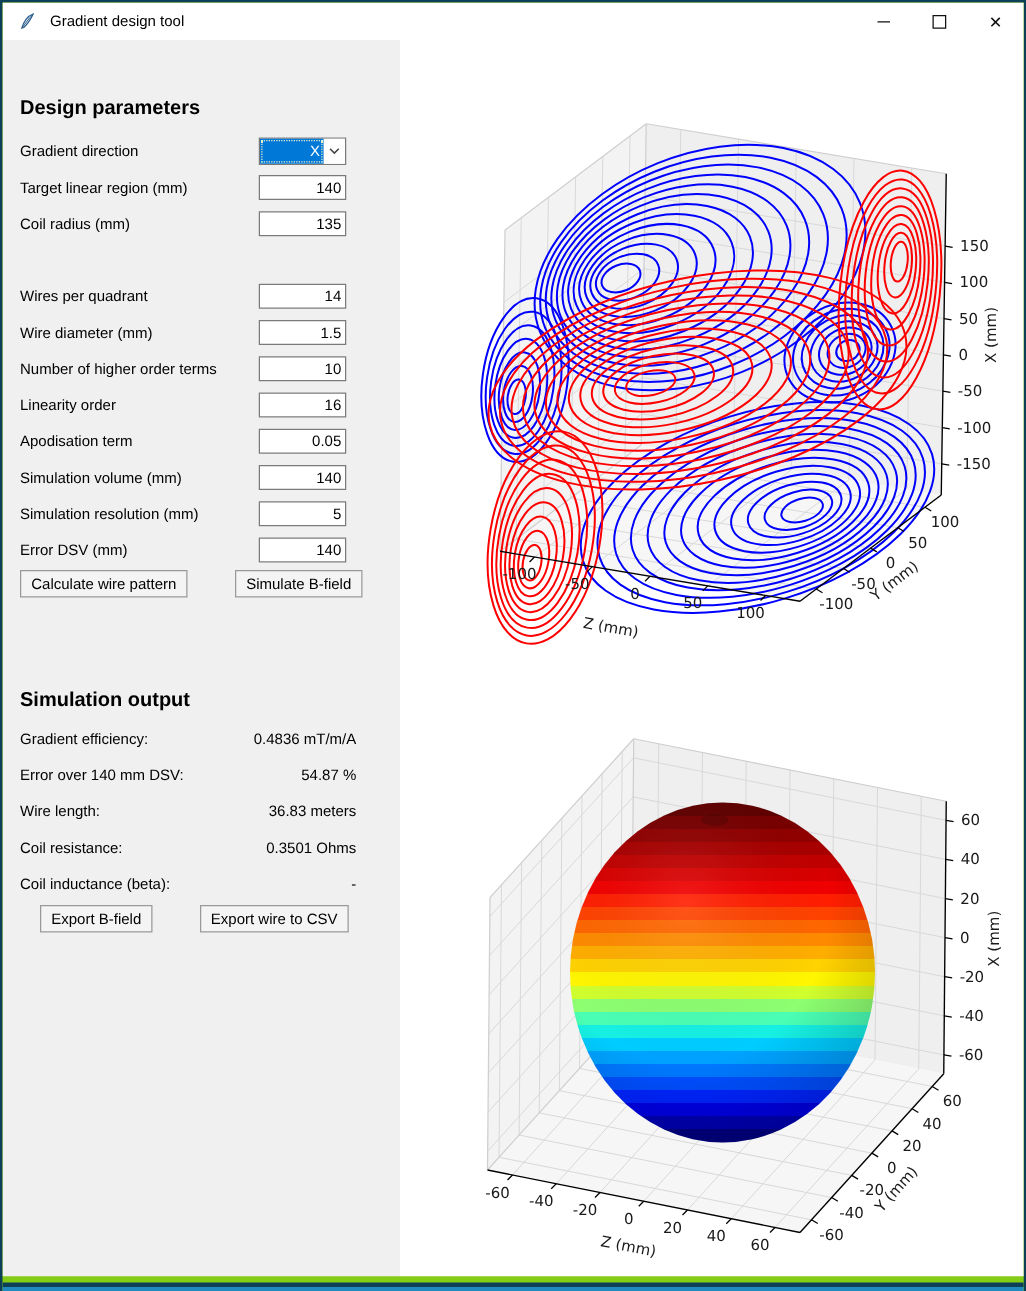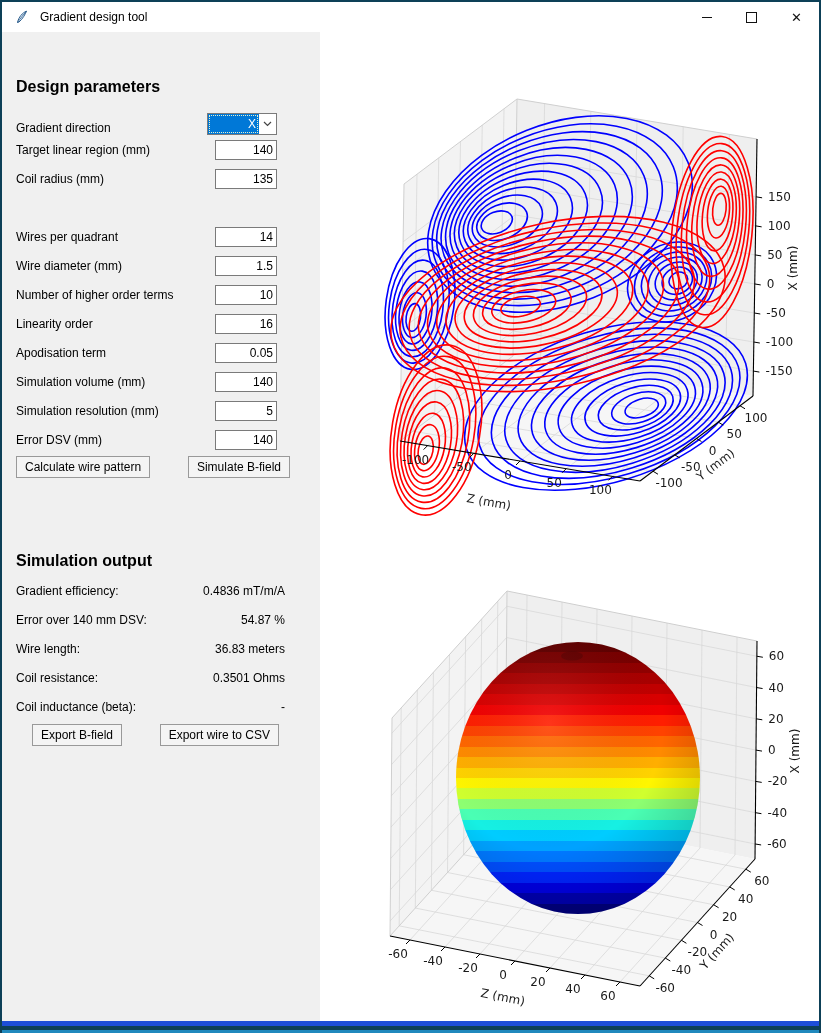--- a/index.html
+++ b/index.html
@@ -1,34 +1,34 @@
 <!DOCTYPE html>
 <html><head>
 <meta charset="utf-8">
 <style>
   html,body{margin:0;padding:0;background:#cfd8dc;font-family:"Liberation Sans",sans-serif;}
   .window{position:relative;width:821px;height:1033px;box-sizing:border-box;
-    border:2px solid #0d4057;border-bottom:none;background:#1d4ed8;overflow:hidden;}
+    border:2px solid #0d4057;border-bottom:none;background:#84cc16;overflow:hidden;}
   
   .titlebar{height:30px;display:flex;align-items:center;background:#ffffff;}
   .app-icon{width:16px;height:16px;margin-left:12px;flex:none;}
   .title-text{font-size:12px;color:#000;margin-left:10px;white-space:nowrap;}
   .win-controls{margin-left:auto;display:flex;height:30px;}
   .win-btn{width:45px;height:30px;display:flex;align-items:center;justify-content:center;
     font-size:13px;color:#111;cursor:default;user-select:none;}
   .win-btn.min span{display:block;width:10px;height:1px;background:#111;}
   .win-btn.max span{display:block;width:9px;height:9px;border:1px solid #111;background:transparent;}
   
   .content{display:flex;height:989px;}
   .left-panel{width:318px;flex:none;background:#f0f0f0;position:relative;font-size:12px;color:#000;}
   .heading{position:absolute;left:14px;font-size:16px;font-weight:700;color:#000;}
   .param-row{position:absolute;left:14px;right:43px;height:29px;display:flex;
     align-items:center;justify-content:space-between;}
   .param-row label{font-size:12px;color:#000;}
-  .entry{width:62px;height:20px;box-sizing:border-box;border:1px solid #7a7a7a;background:#fff;
+  .entry{width:70px;height:20px;box-sizing:border-box;border:1px solid #7a7a7a;background:#fff;
     font-family:"Liberation Sans",sans-serif;font-size:12px;text-align:right;padding:0 3px;color:#000;}
   .combo{width:70px;height:22px;box-sizing:border-box;border:1px solid #7a7a7a;background:#fff;
     display:flex;align-items:stretch;}
   .combo-sel{flex:1;background:#0078d7;color:#fff;display:flex;align-items:center;
     justify-content:flex-end;padding-right:3px;font-size:12px;outline:1px dotted #e8f0c8;outline-offset:-2px;}
   .combo-arrow{width:17px;display:flex;align-items:center;justify-content:center;background:#fff;}
   .tkbtn{font-family:"Liberation Sans",sans-serif;font-size:12px;color:#000;background:#f4f4f4;
     border:1px solid #999;padding:3px 8px;cursor:default;}
   .btn-row{position:absolute;left:14px;right:30px;display:flex;justify-content:space-between;}
   .out-row{position:absolute;left:14px;right:35px;height:29px;display:flex;
@@ -63,21 +63,21 @@
         </div>
       <div class="win-btn close">✕</div>
     </div>
   </div>
 
   <div class="content">
 
     <div class="left-panel">
       <div class="heading" style="top:46px;">Design parameters</div>
 
-      <div class="param-row" style="top:74px;align-items:flex-end;">
+      <div class="param-row" style="top:74px;">
         <label>Gradient direction</label>
         <div class="combo">
           <div class="combo-sel">X</div>
           <div class="combo-arrow">
             <svg width="9" height="6" viewBox="0 0 9 6">
                 <path d="M1 1 L4.5 4.5 L8 1" fill="none" stroke="#444" stroke-width="1.2"></path>
               </svg>
           </div>
         </div>
       </div>

